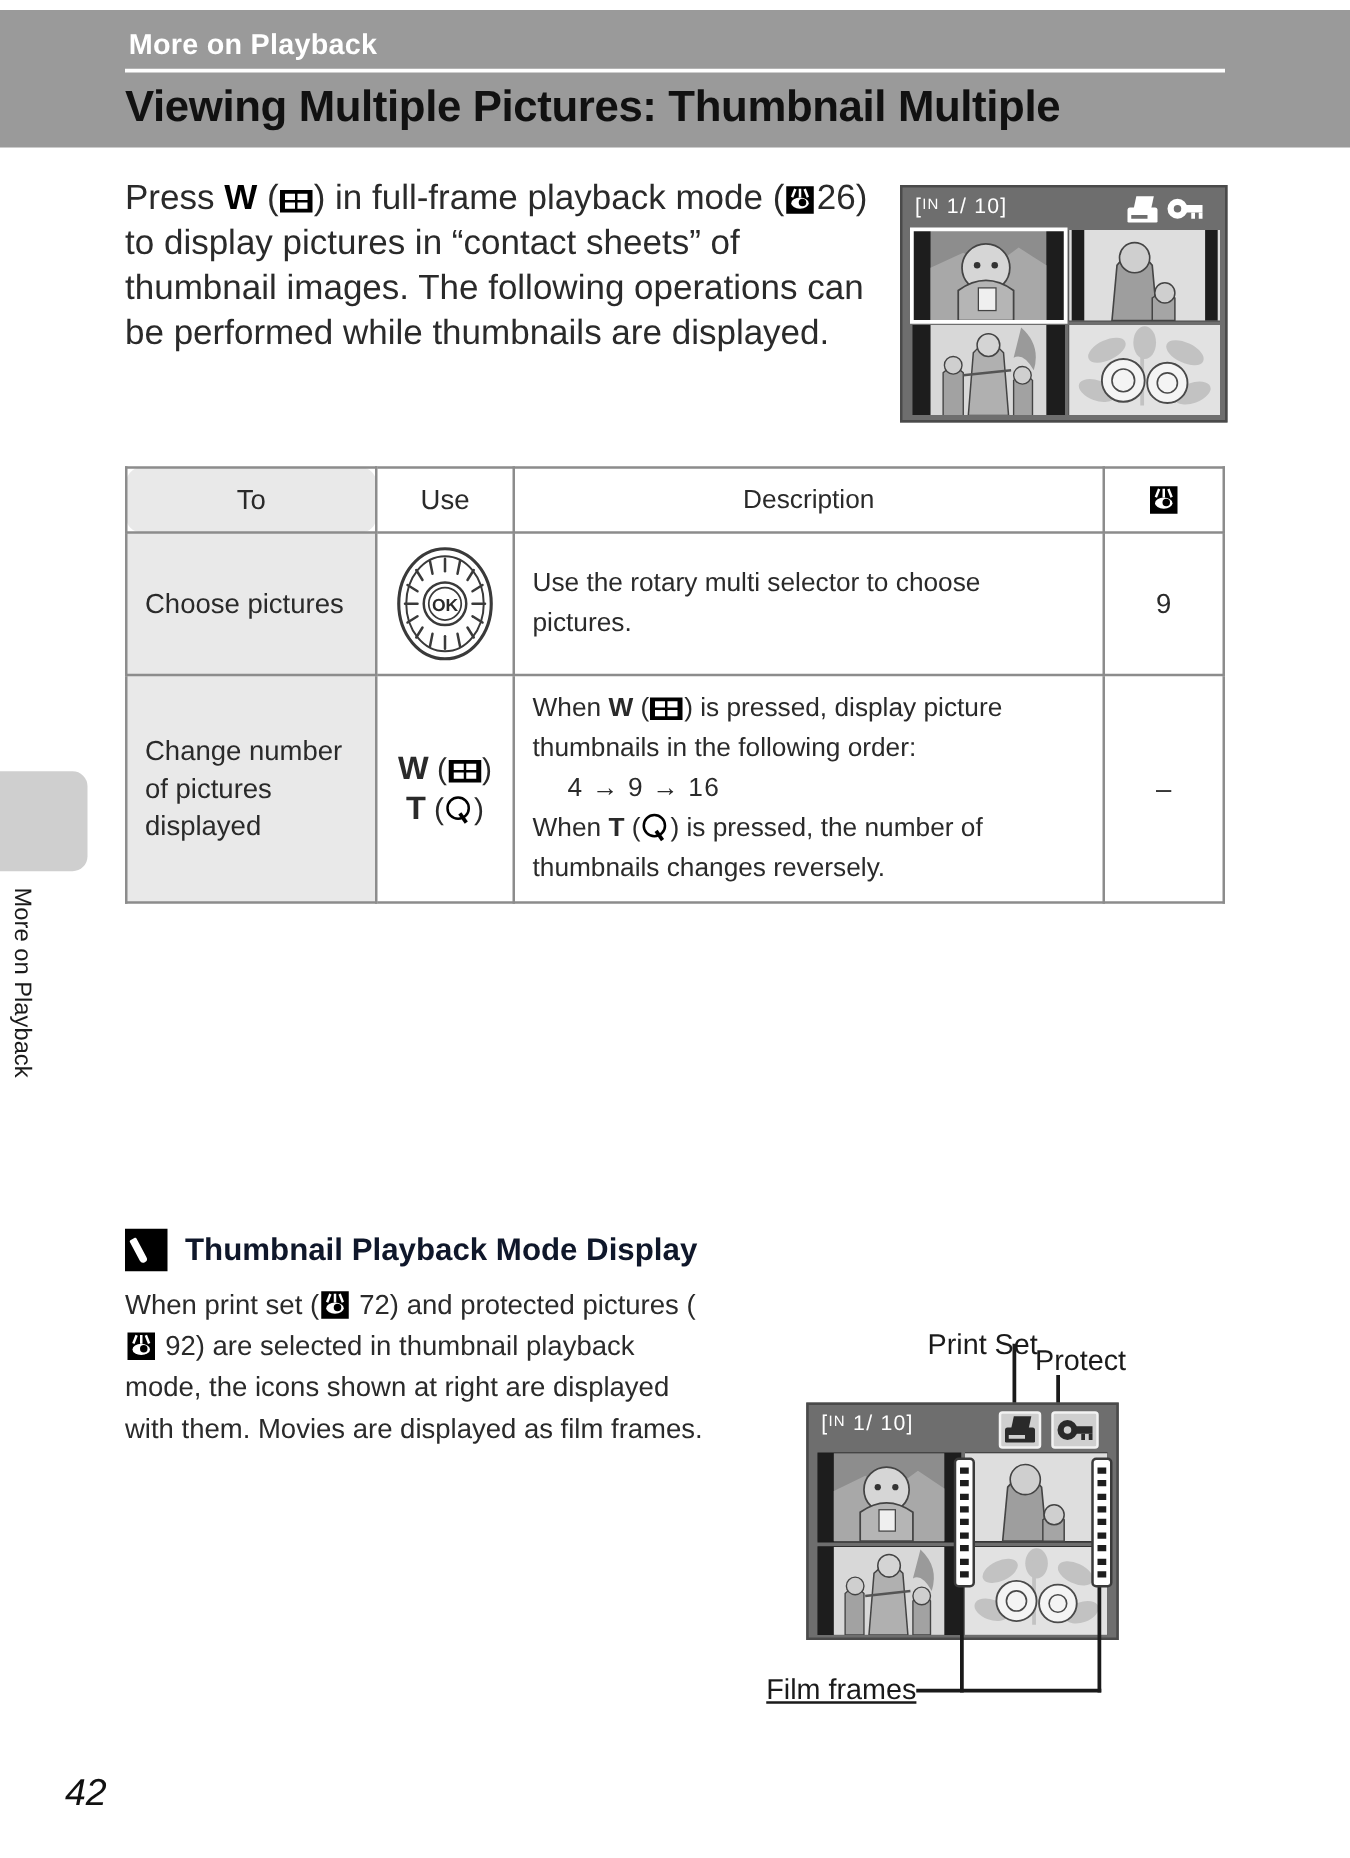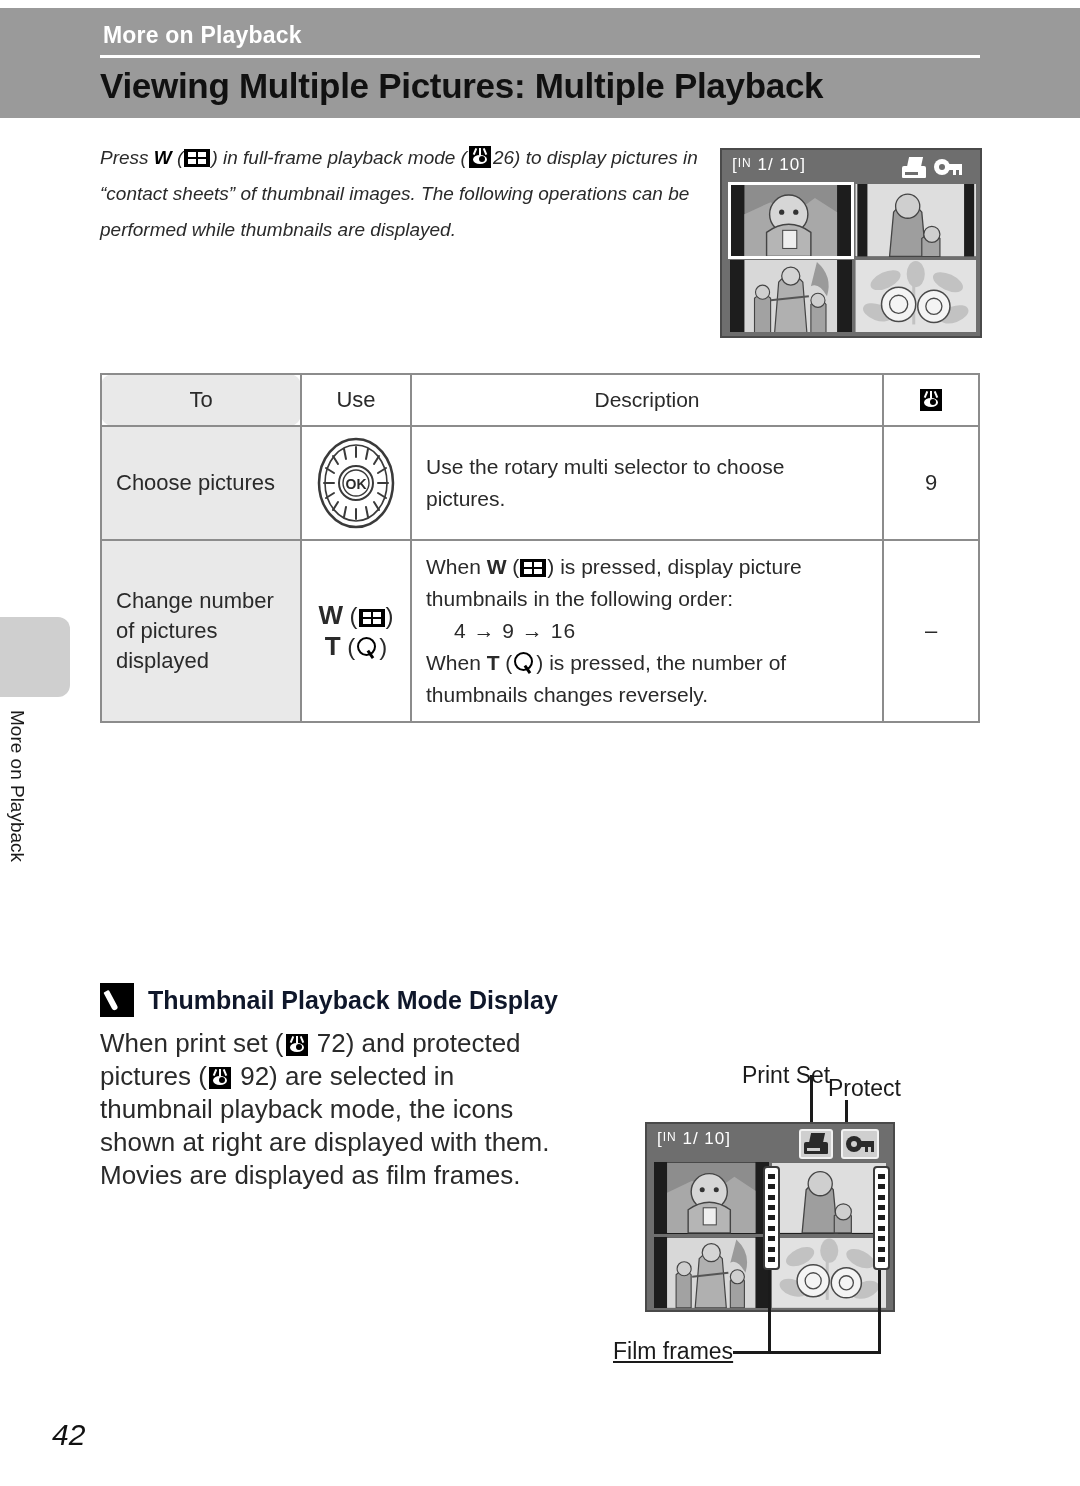--- a/index.html
+++ b/index.html
@@ -41,21 +41,21 @@
   .side-tab-text {
     position: absolute; left: 28px; top: 710px;
     font-size: 19px; color: #1a1a1a; white-space: nowrap;
     transform-origin: left top;
     transform: rotate(90deg);
   }
 
   
   .intro {
     position: absolute; left: 100px; top: 140px; width: 600px;
-    font-size: 19px; line-height: 36px; color: #2a2a2a; font-style: italic;
+    font-size: 28px; line-height: 36px; color: #2a2a2a;
   }
   .intro b { font-weight: bold; color: #000; }
 
   
   .glyph-thumb {
     display: inline-block; width: 26px; height: 18px;
     vertical-align: -3px; position: relative; background: #000;
     margin: 0 1px;
   }
   .glyph-thumb::before, .glyph-thumb::after {
@@ -220,41 +220,41 @@
   }
   .pencil-box::after {
     content: ""; position: absolute; left: 8px; top: 7px;
     width: 6px; height: 21px; background: #fff;
     border-radius: 1px 1px 3px 3px;
     transform: rotate(-28deg);
   }
   .note-title { font-size: 25px; font-weight: bold; color: #0f172a; }
   .note-body {
     position: absolute; left: 100px; top: 1027px; width: 470px;
-    font-size: 26px; line-height: 33px; color: #2a2a2a;
+    font-size: 22px; line-height: 33px; color: #2a2a2a;
   }
 
   
   .callout { position: absolute; font-size: 23px; color: #1a1a1a; }
   .lead { position: absolute; background: #1a1a1a; }
 
   .page-num {
     position: absolute; left: 52px; top: 1418px;
     font-size: 30px; font-style: italic; color: #111;
   }
 </style>
 </head>
 <body>
 
 <div class="page">
 
   <div class="header-band"></div>
   <div class="chapter-label">More on Playback</div>
   <div class="header-rule"></div>
-  <div class="page-title">Viewing Multiple Pictures: Multiple Playback</div>
+  <div class="page-title">Viewing Multiple Pictures: Thumbnail Multiple</div>
 
   <div class="side-tab-block"></div>
   <div class="side-tab-text">More on Playback</div>
 
   <div class="intro">
     <span>Press </span><b>W</b><span> (</span><span class="glyph-thumb"></span><span>) in full-frame playback mode (</span><span class="glyph-eye"><span class="lash l1"></span><span class="lash l2"></span><span class="lash l3"></span><span class="pupil"></span></span><span>26</span><span>) to display pictures in “contact sheets” of thumbnail images. The following operations can be performed while thumbnails are displayed.</span>
   </div>
 
   <div class="lcd" style="left:720px; top:148px; width:262px; height:190px;">
     <div class="lcd-status">

